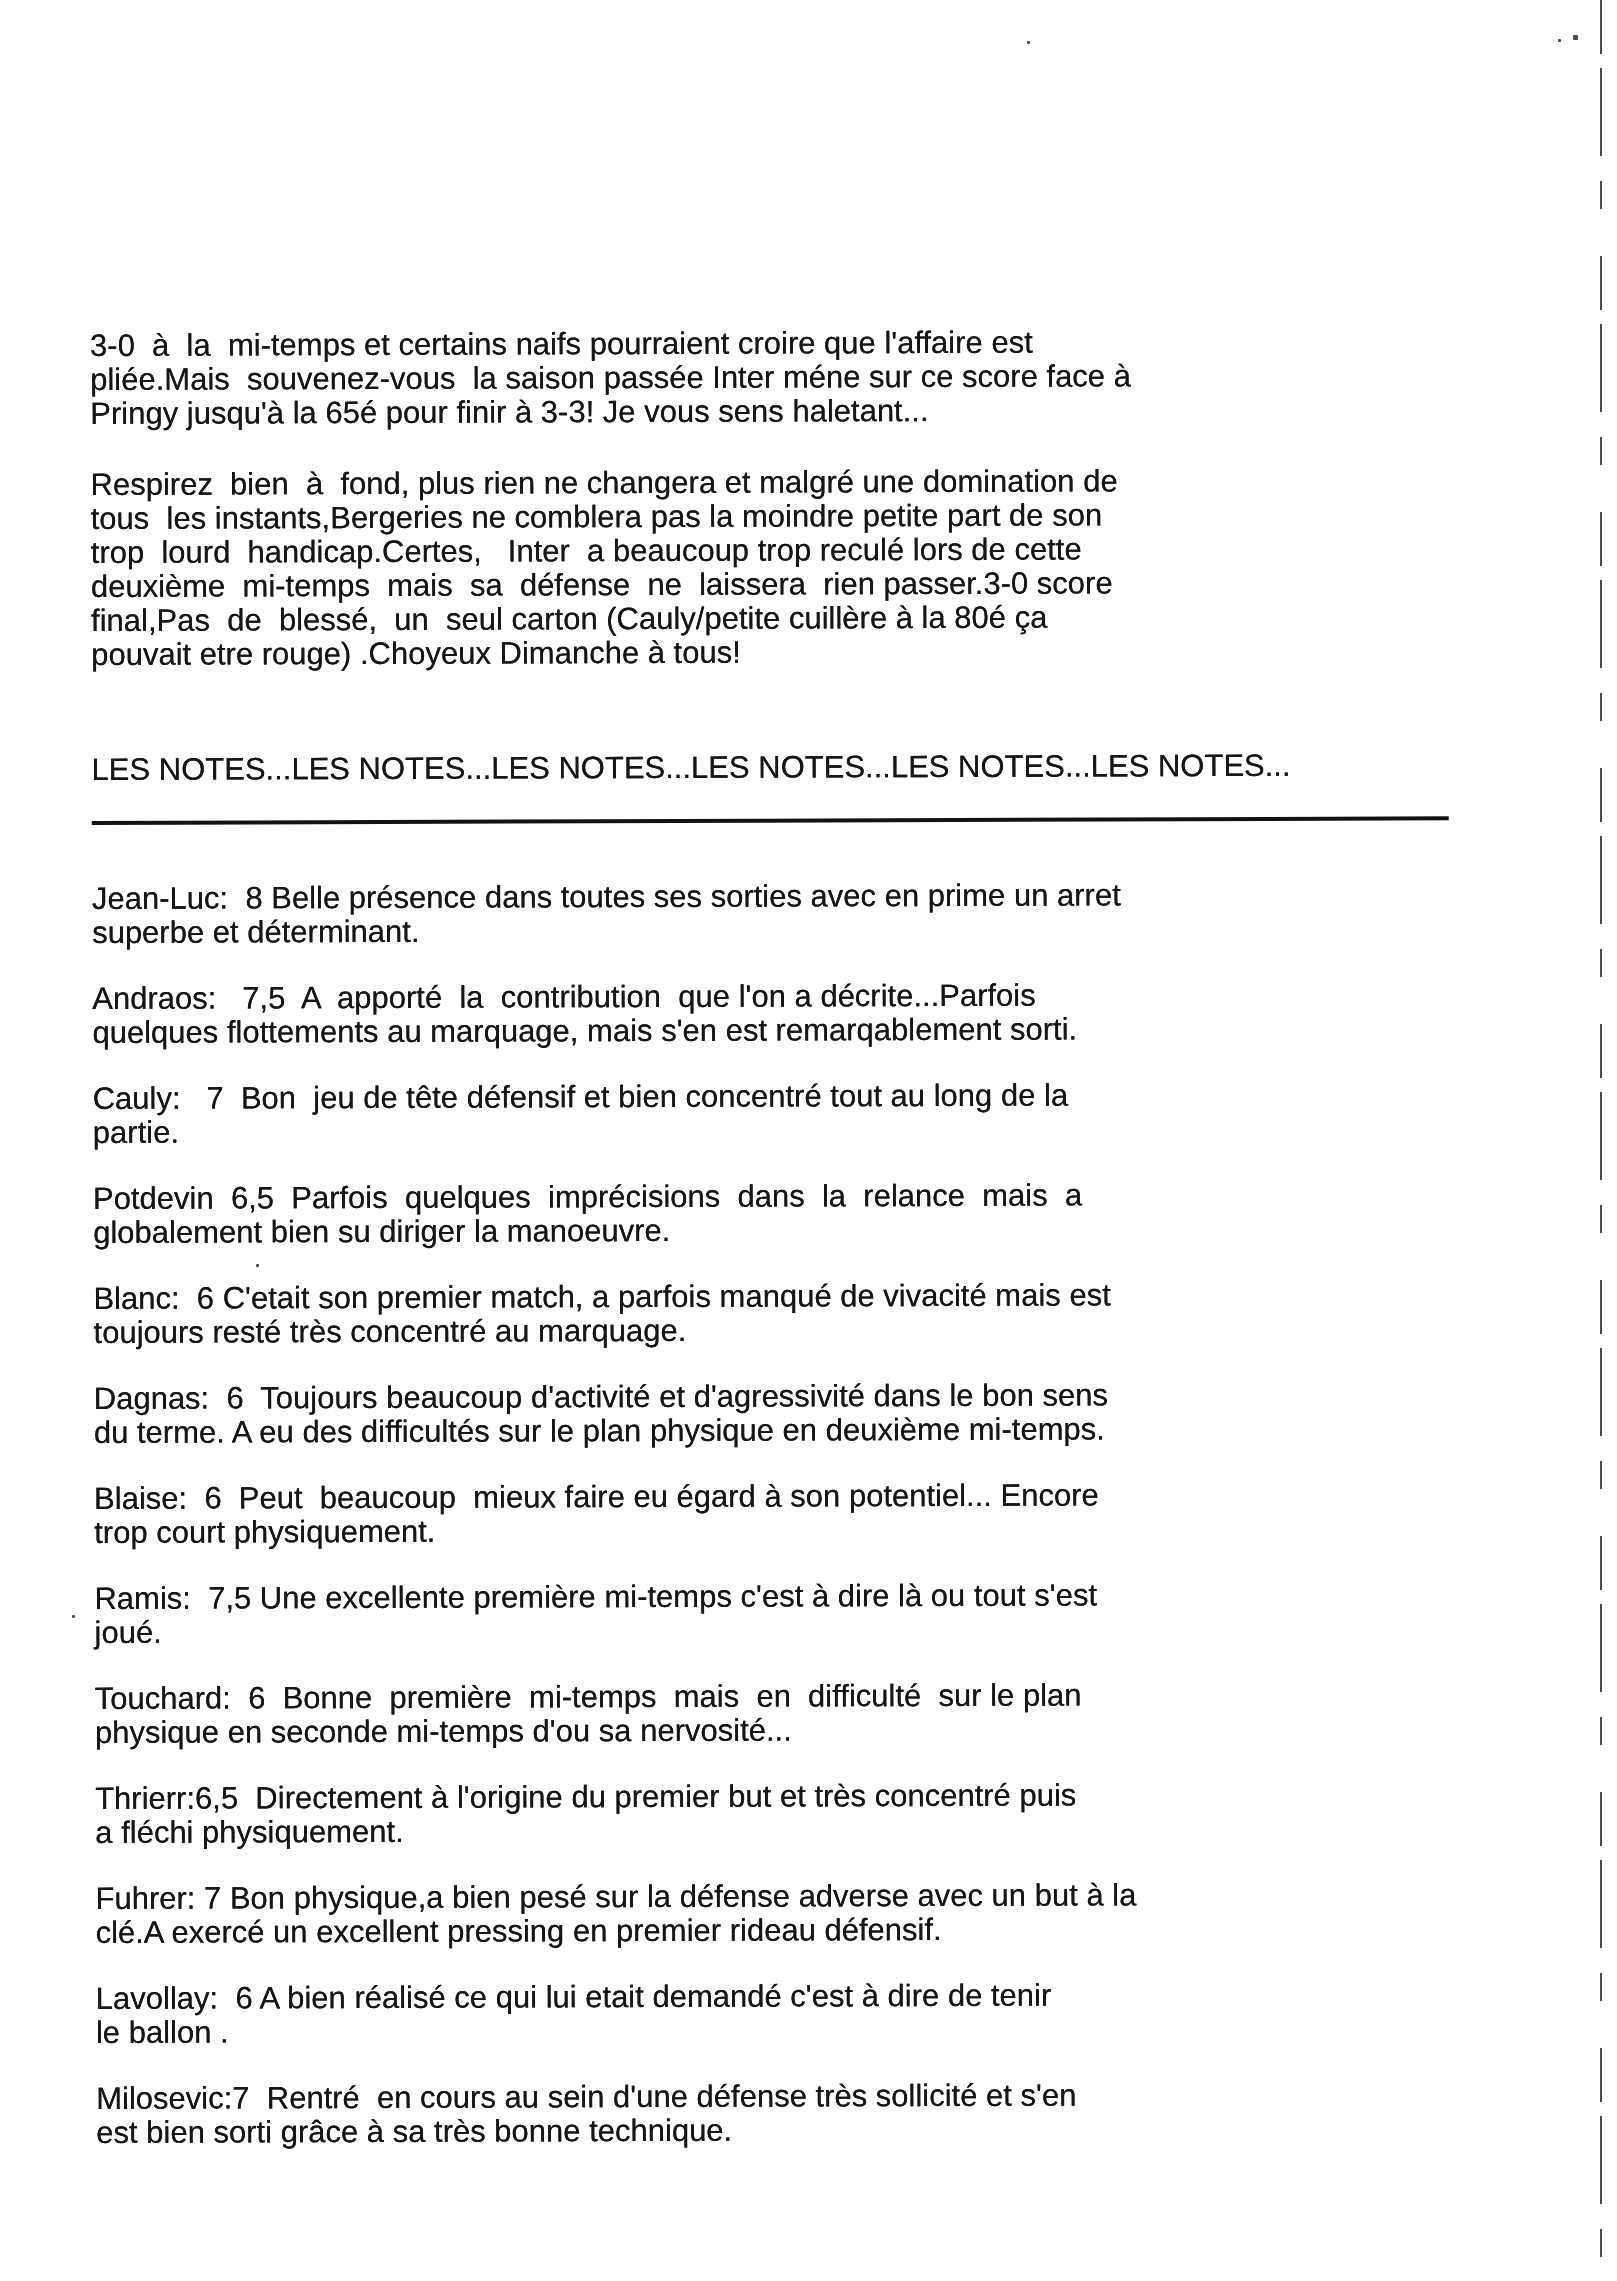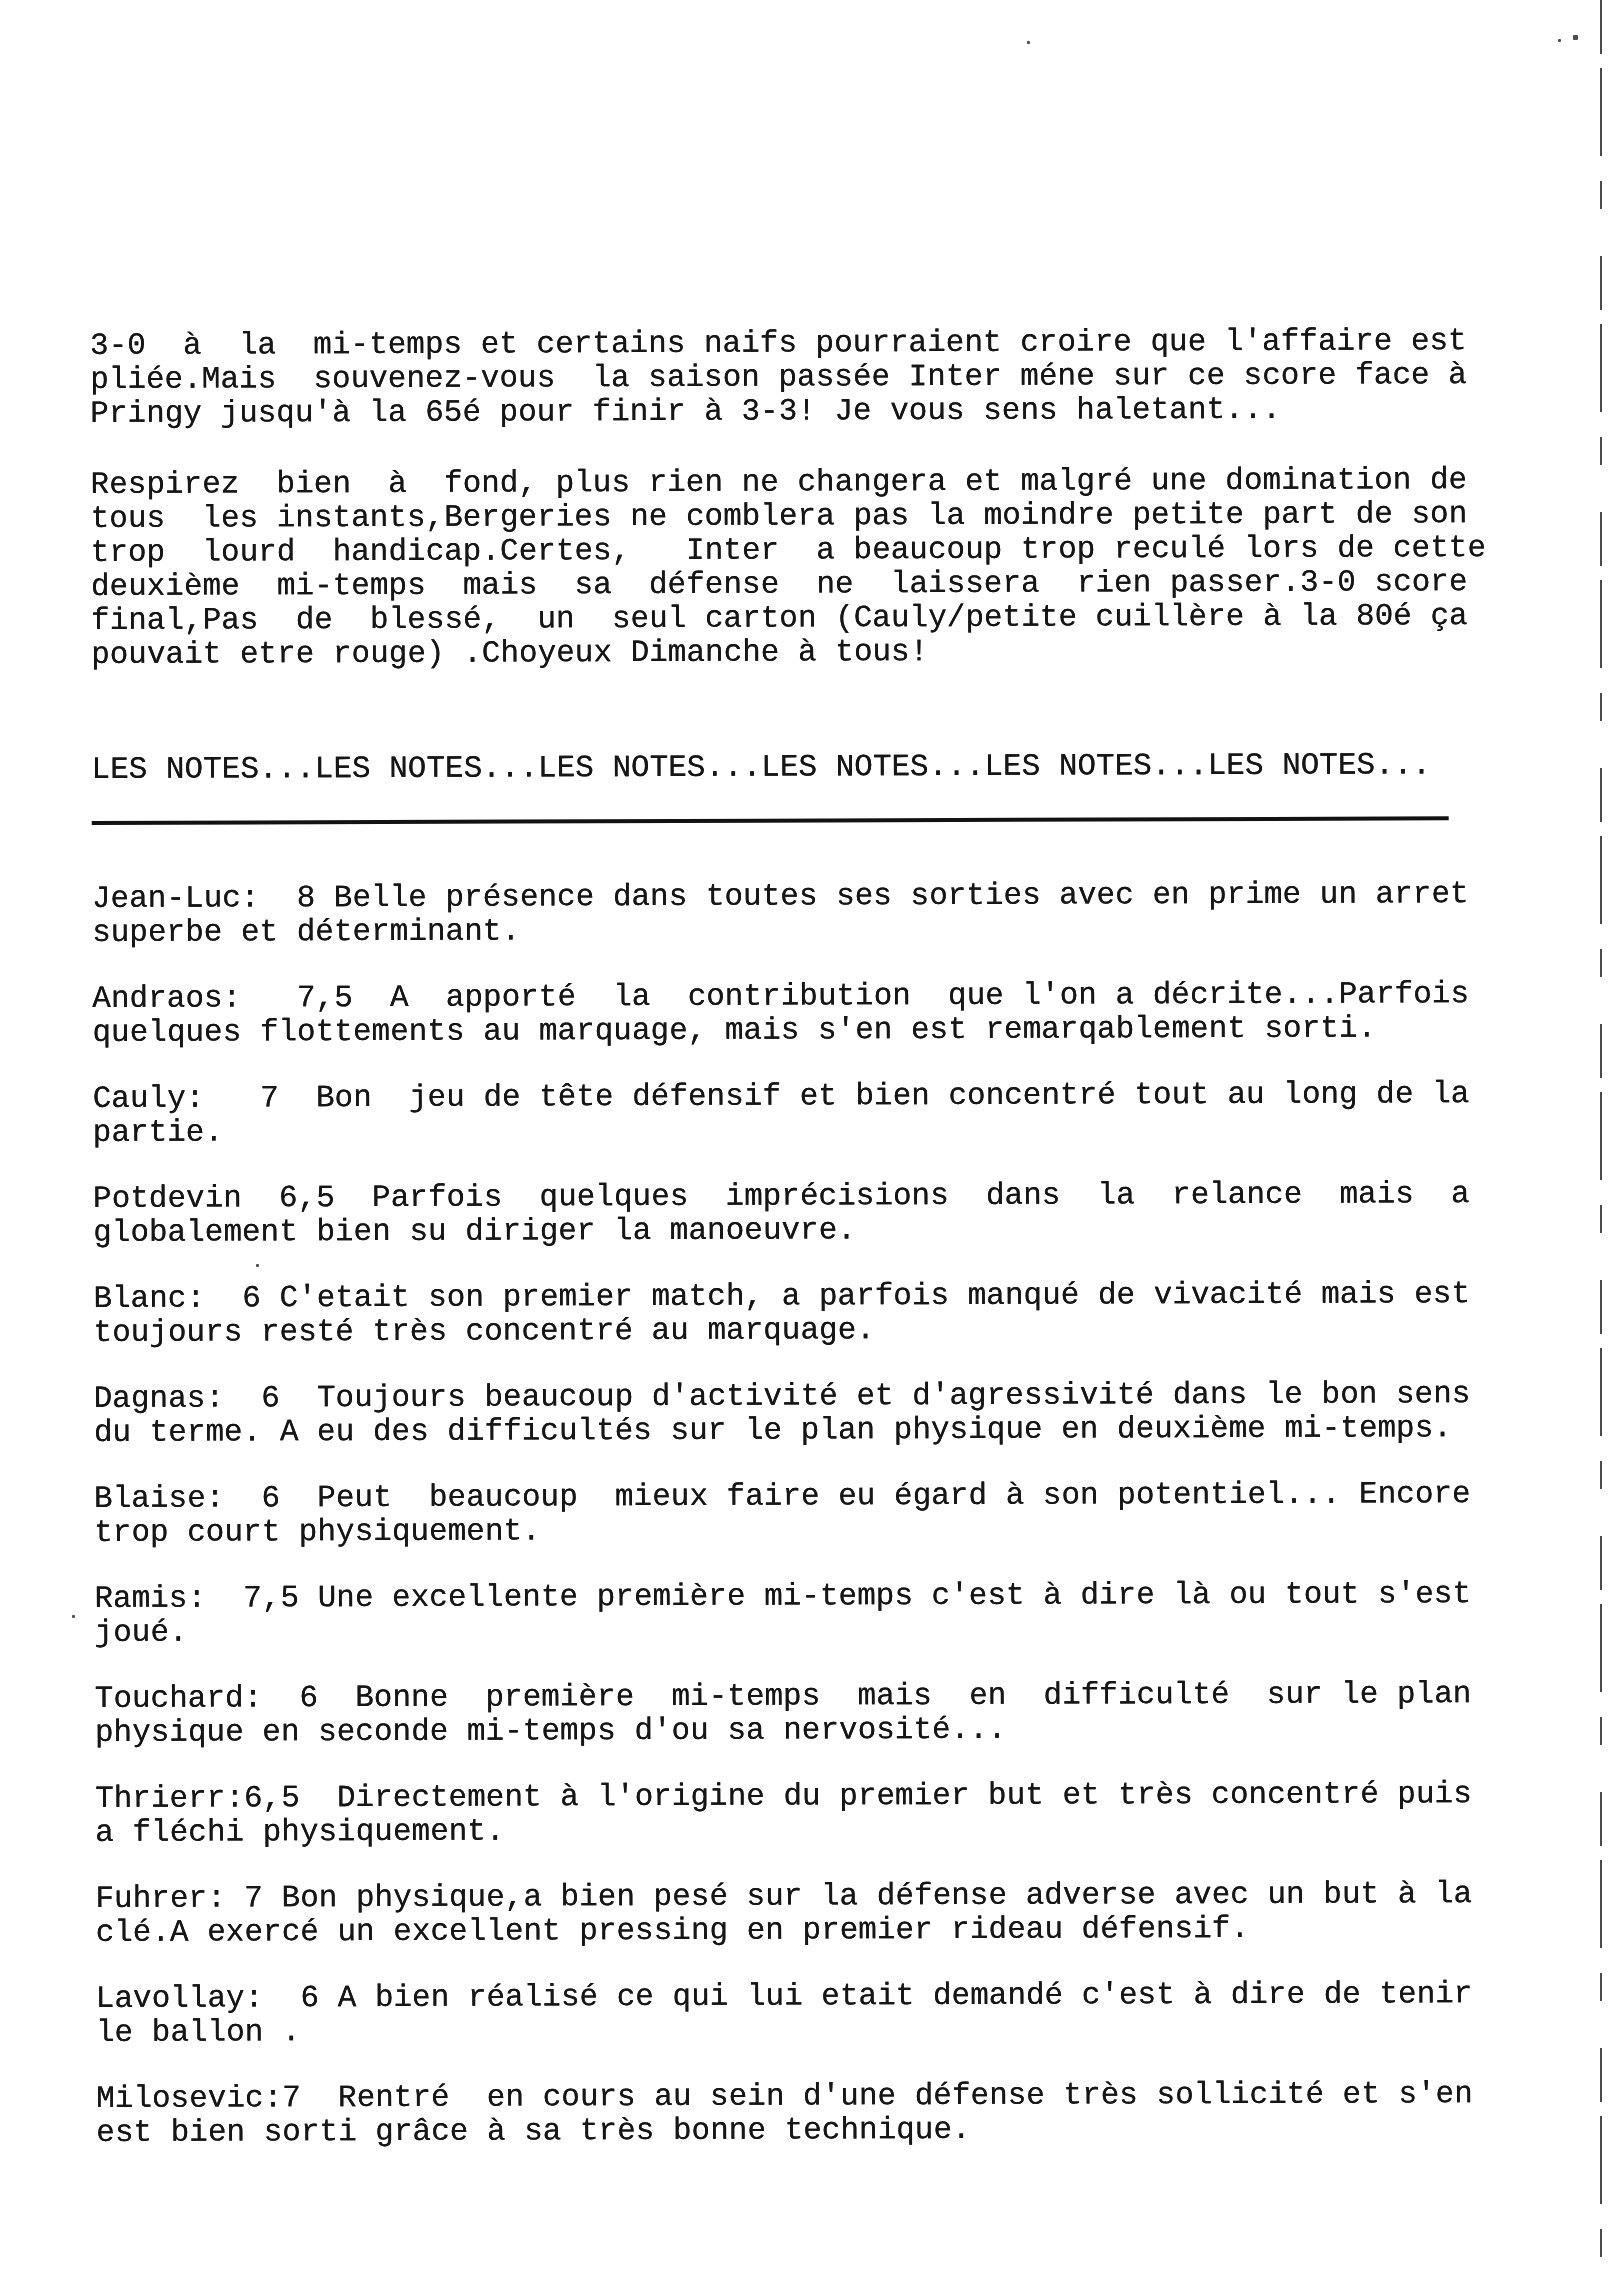--- a/index.html
+++ b/index.html
@@ -2,21 +2,21 @@
 <html><head>
 <meta charset="utf-8">
 <style>
   html, body { margin: 0; padding: 0; background: #e8e8e8; }
   .page {
     position: relative;
     width: 1618px;
     height: 2281px;
     background: #ffffff;
     overflow: hidden;
-    font-family: Liberation Mono, monospace;
+    font-family: Liberation Sans, sans-serif;
     color: #161616;
   }
   .content {
     position: absolute;
     left: 90px;
     top: 329px;
     width: 1424px;
     transform: rotate(-0.2deg);
     transform-origin: 0 0;
   }

